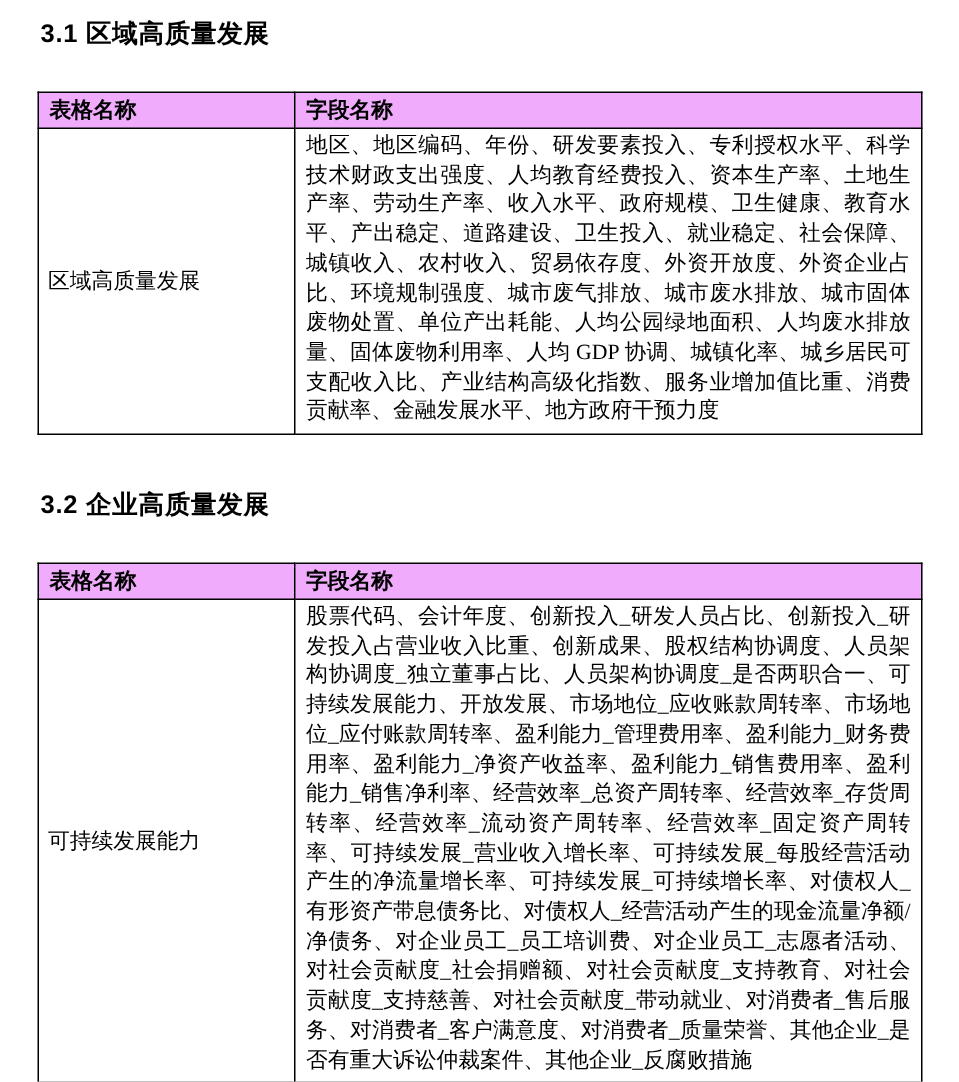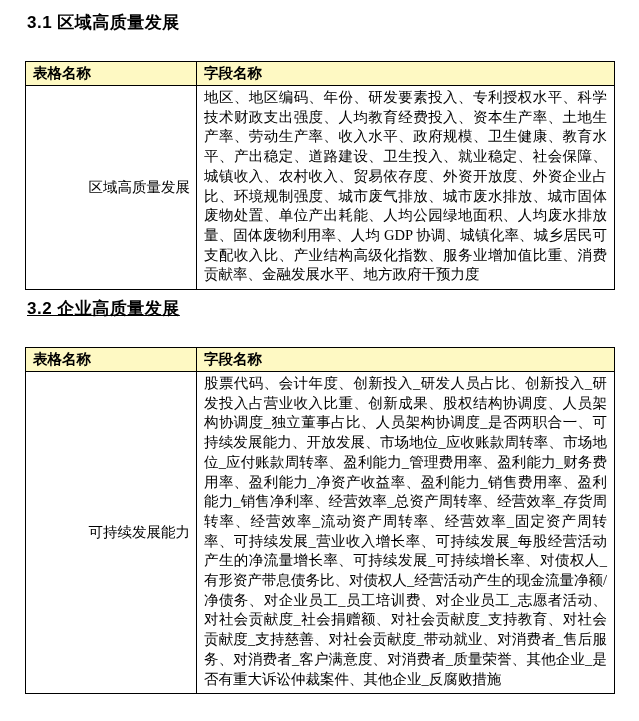--- a/index.html
+++ b/index.html
@@ -21,47 +21,46 @@
   }
   .section-heading {
     font-family: "Liberation Sans", sans-serif;
     font-size: 17px;
     font-weight: 700;
     line-height: 22px;
     margin: 6px 0 0 2px;
     letter-spacing: 0.5px;
   }
   .section + .section .section-heading {
-    margin-top: 8px;
-    text-decoration: underline;
+    margin-top: 36px;
   }
   table.fields-table {
     border-collapse: collapse;
     width: 100%;
     margin-top: 27px;
     table-layout: fixed;
   }
   table.fields-table th,
   table.fields-table td {
     border: 1px solid #000000;
     font-size: 14.5px;
     vertical-align: middle;
   }
   table.fields-table th {
-    background: #fef9c3;
+    background: #f0abfc;
     font-weight: 700;
     text-align: left;
     padding: 2px 7px;
     height: 19px;
   }
   table.fields-table th.col-name {
     width: 156px;
   }
   td.name-cell {
-    text-align: right;
+    text-align: left;
     padding: 2px 6px;
   }
   td.fields-cell {
     padding: 2px 7px 4px 7px;
     line-height: 19.7px;
     text-align: justify;
   }
 </style>
 </head>
 <body>

